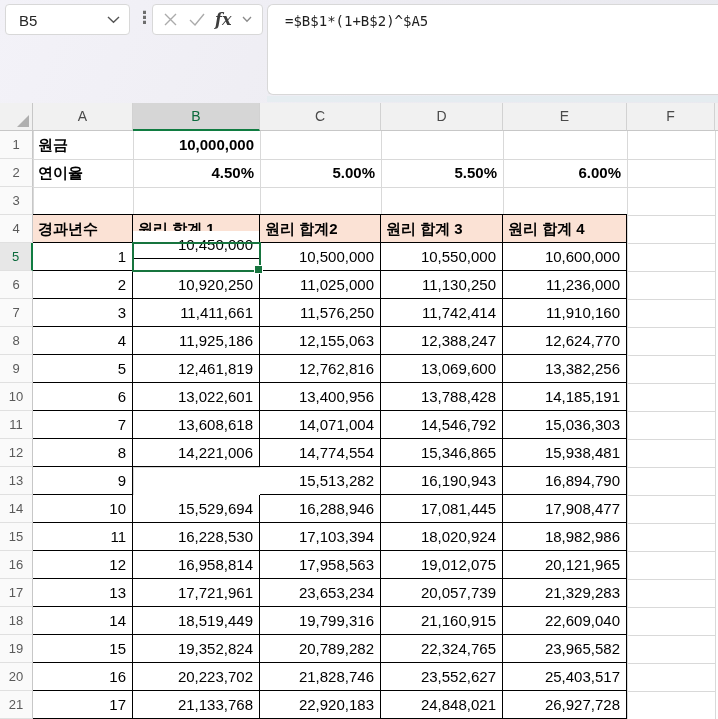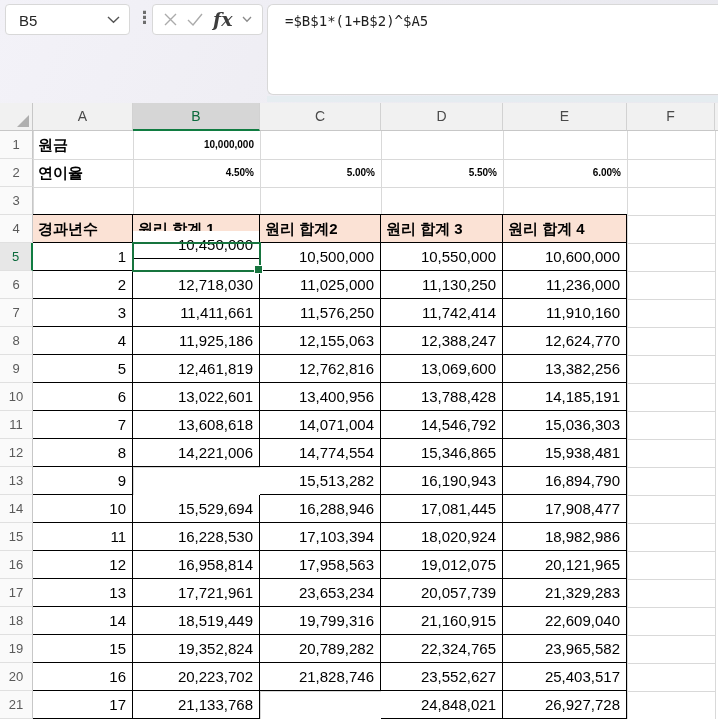--- a/index.html
+++ b/index.html
@@ -11,21 +11,21 @@
           background:linear-gradient(115deg,#f3f2f8 0%,#edecf2 55%,#e9e9ef 100%);}
   .box{position:absolute;background:#fff;border:1px solid #d8d8d8;border-radius:4px;box-sizing:border-box;}
   .namebox{left:5px;top:4px;width:125px;height:31px;}
   .namebox .t{position:absolute;left:13px;top:50%;transform:translateY(-50%);font-size:15px;color:#262626;}
   .namebox .chev{position:absolute;right:9px;top:50%;transform:translateY(-50%);line-height:0;}
   .dots{position:absolute;left:136px;top:7px;font-size:17px;color:#6e6e6e;font-weight:bold;}
   .fxgroup{left:152px;top:4px;width:111px;height:31px;display:flex;align-items:center;
            justify-content:space-between;padding:0 10px;}
   .fxgroup .ic{line-height:0;}
   .icon-fx{font-family:"DejaVu Serif","Liberation Serif",serif;font-style:italic;font-weight:600;
-           font-size:19px;color:#3d3d3d;line-height:1;}
+           font-size:16px;color:#3d3d3d;line-height:1;}
   .formulabar{left:267px;top:4px;width:451px;height:91px;border-radius:6px 0 0 6px;border-right:none;}
   .formulabar .t{position:absolute;left:17px;top:8px;white-space:pre;
                  font-family:"DejaVu Sans Mono","Liberation Mono",monospace;font-size:14px;color:#1f1f1f;}
   .understrip{position:absolute;left:267px;top:96px;width:451px;height:6px;background:#e3ecf0;opacity:.75;}
 
   
   .sheet{position:absolute;left:0;top:103px;width:718px;height:616px;background:#fff;}
   .colh{position:absolute;top:0;height:28px;background:#f1f1f1;border-right:1px solid #d2d2d2;
         border-bottom:1px solid #c7c7c7;box-sizing:border-box;text-align:center;line-height:27px;
         font-size:14px;color:#4a4a4a;z-index:5;}
@@ -34,21 +34,21 @@
           border-right:1px solid #c7c7c7;border-bottom:1px solid #c7c7c7;box-sizing:border-box;z-index:5;}
   .tri{position:absolute;right:3px;bottom:3px;width:0;height:0;
        border-left:12px solid transparent;border-bottom:12px solid #afafaf;}
   .rh{position:absolute;left:0;width:33px;height:28px;background:#fafafa;border-right:1px solid #c7c7c7;
       border-bottom:1px solid #e0e0e0;box-sizing:border-box;text-align:center;line-height:27px;
       font-size:13px;color:#5a5a5a;z-index:5;}
   .rh.sel{background:#e7e7e7;border-right:2px solid #107C41;color:#0B6A3C;}
   .gl{position:absolute;background:#d9d9d9;z-index:1;}
   .lbl{position:absolute;height:28px;line-height:28px;font-weight:bold;font-size:15px;color:#000;
        padding-left:5px;box-sizing:border-box;z-index:2;}
-  .val{position:absolute;height:28px;line-height:28px;font-weight:bold;font-size:10px;color:#000;
+  .val{position:absolute;height:28px;line-height:28px;font-weight:bold;font-size:15px;color:#000;
        text-align:right;padding-right:6px;box-sizing:border-box;z-index:2;}
   .th{position:absolute;height:28px;line-height:27px;font-weight:bold;font-size:15px;color:#000;
       background:#FBE2D5;border-right:1px solid #000;border-bottom:1px solid #000;box-sizing:border-box;
       padding-left:5px;z-index:2;}
   .tc{position:absolute;height:28px;line-height:27px;font-size:15px;color:#000;background:#fff;
       border-right:1px solid #000;border-bottom:1px solid #000;box-sizing:border-box;text-align:right;
       padding-right:6px;z-index:2;}
   .frame{position:absolute;left:32px;top:111px;width:595px;height:505px;
          border-left:1px solid #000;border-top:1px solid #000;box-sizing:border-box;z-index:3;pointer-events:none;}
   .selbox{position:absolute;left:132px;top:139px;width:129px;height:30px;border:2px solid #17743E;
@@ -176,21 +176,21 @@
       <div class="rh" style="top: 504px;">18</div>
       <div class="rh" style="top: 532px;">19</div>
       <div class="rh" style="top: 560px;">20</div>
       <div class="rh" style="top: 588px;">21</div>
       <div class="tc" style="left: 33px; top: 140px; width: 100px;">1</div>
       <div class="tc" style="left: 133px; top: 128px; width: 127px;">10,450,000</div>
       <div class="tc" style="left: 260px; top: 140px; width: 121px;">10,500,000</div>
       <div class="tc" style="left: 381px; top: 140px; width: 122px;">10,550,000</div>
       <div class="tc" style="left: 503px; top: 140px; width: 124px;">10,600,000</div>
       <div class="tc" style="left: 33px; top: 168px; width: 100px;">2</div>
-      <div class="tc" style="left: 133px; top: 168px; width: 127px;">12,718,030</div>
+      <div class="tc" style="left: 133px; top: 168px; width: 127px;">10,920,250</div>
       <div class="tc" style="left: 260px; top: 168px; width: 121px;">11,025,000</div>
       <div class="tc" style="left: 381px; top: 168px; width: 122px;">11,130,250</div>
       <div class="tc" style="left: 503px; top: 168px; width: 124px;">11,236,000</div>
       <div class="tc" style="left: 33px; top: 196px; width: 100px;">3</div>
       <div class="tc" style="left: 133px; top: 196px; width: 127px;">11,411,661</div>
       <div class="tc" style="left: 260px; top: 196px; width: 121px;">11,576,250</div>
       <div class="tc" style="left: 381px; top: 196px; width: 122px;">11,742,414</div>
       <div class="tc" style="left: 503px; top: 196px; width: 124px;">11,910,160</div>
       <div class="tc" style="left: 33px; top: 224px; width: 100px;">4</div>
       <div class="tc" style="left: 133px; top: 224px; width: 127px;">11,925,186</div>
@@ -252,16 +252,17 @@
       <div class="tc" style="left: 260px; top: 532px; width: 121px;">20,789,282</div>
       <div class="tc" style="left: 381px; top: 532px; width: 122px;">22,324,765</div>
       <div class="tc" style="left: 503px; top: 532px; width: 124px;">23,965,582</div>
       <div class="tc" style="left: 33px; top: 560px; width: 100px;">16</div>
       <div class="tc" style="left: 133px; top: 560px; width: 127px;">20,223,702</div>
       <div class="tc" style="left: 260px; top: 560px; width: 121px;">21,828,746</div>
       <div class="tc" style="left: 381px; top: 560px; width: 122px;">23,552,627</div>
       <div class="tc" style="left: 503px; top: 560px; width: 124px;">25,403,517</div>
       <div class="tc" style="left: 33px; top: 588px; width: 100px;">17</div>
       <div class="tc" style="left: 133px; top: 588px; width: 127px;">21,133,768</div>
+      <div class="tc" style="left: 260px; top: 588px; width: 121px;">22,920,183</div>
       <div class="tc" style="left: 381px; top: 588px; width: 122px;">24,848,021</div>
       <div class="tc" style="left: 503px; top: 588px; width: 124px;">26,927,728</div>
     </div>
 </div>
 
 </body></html>

